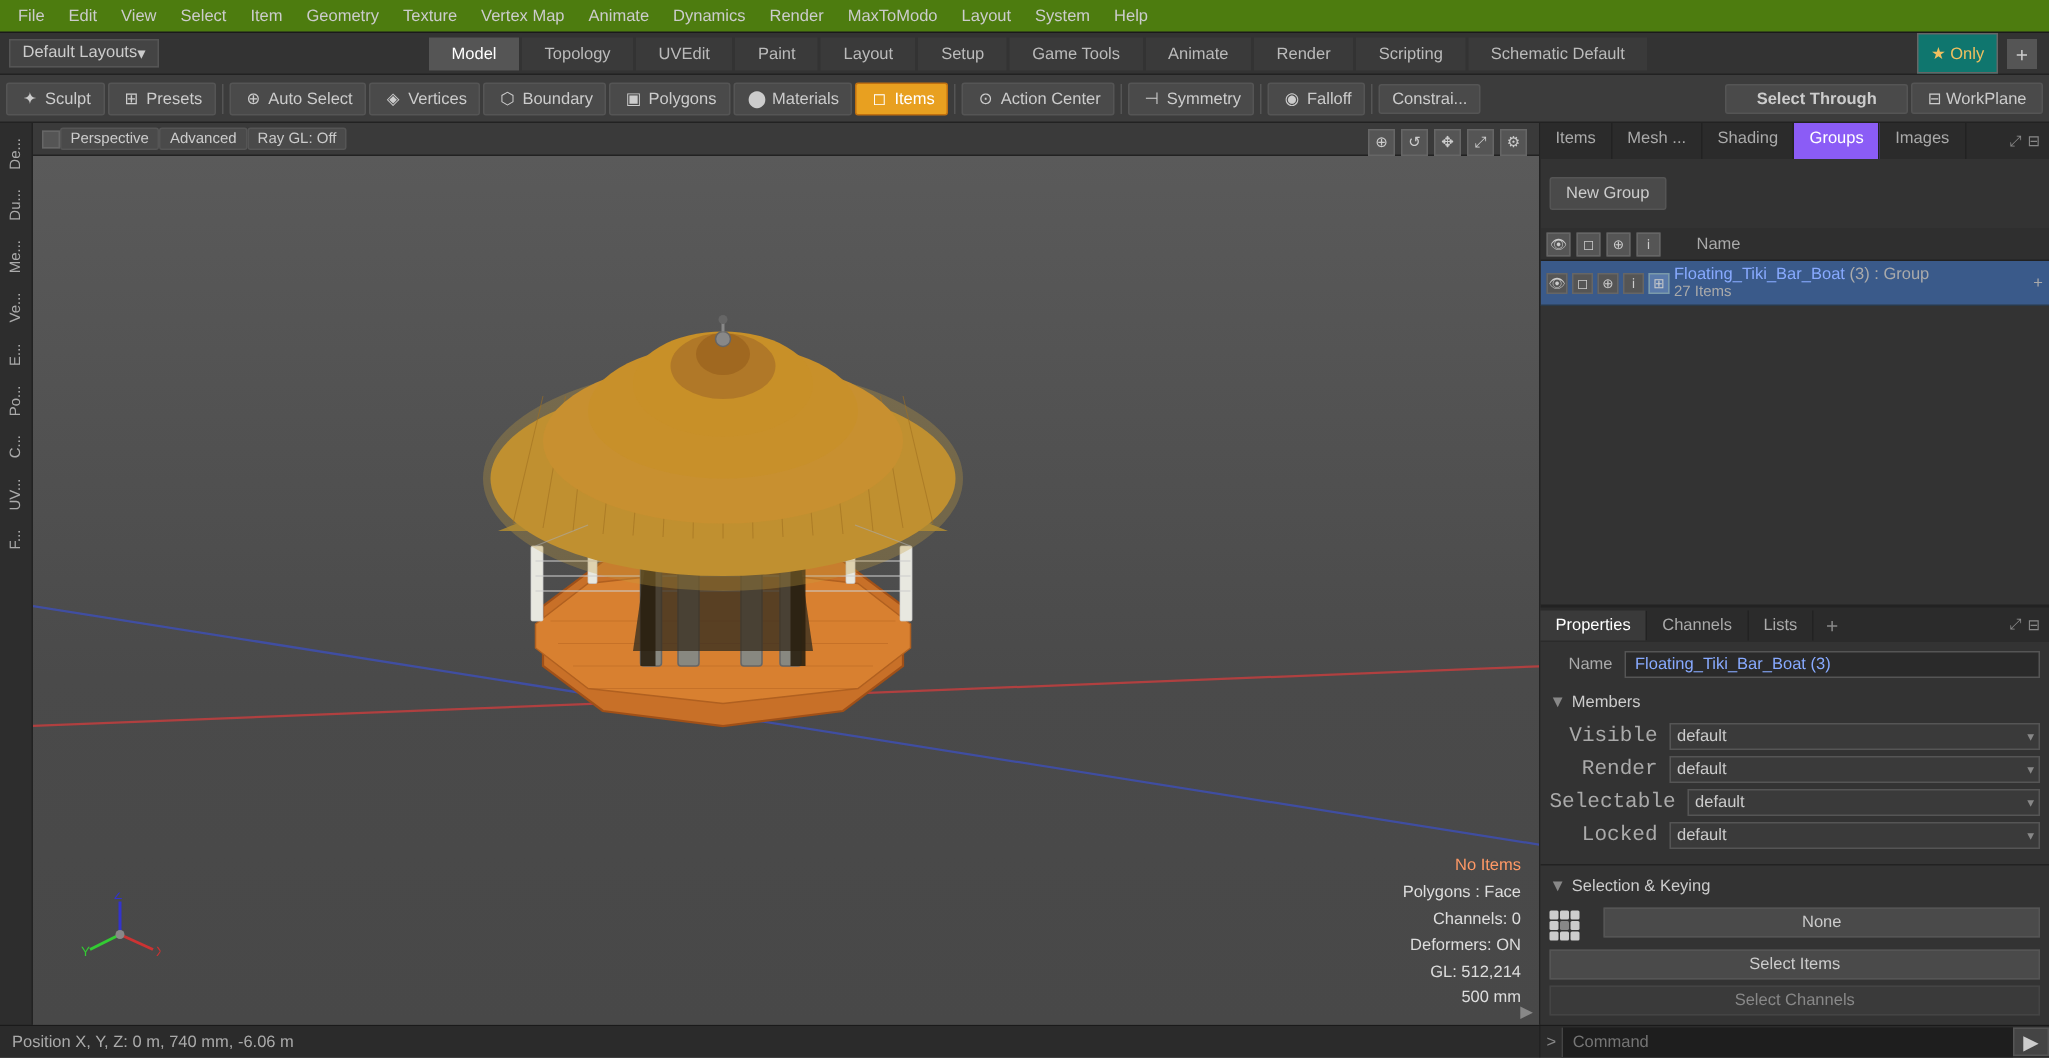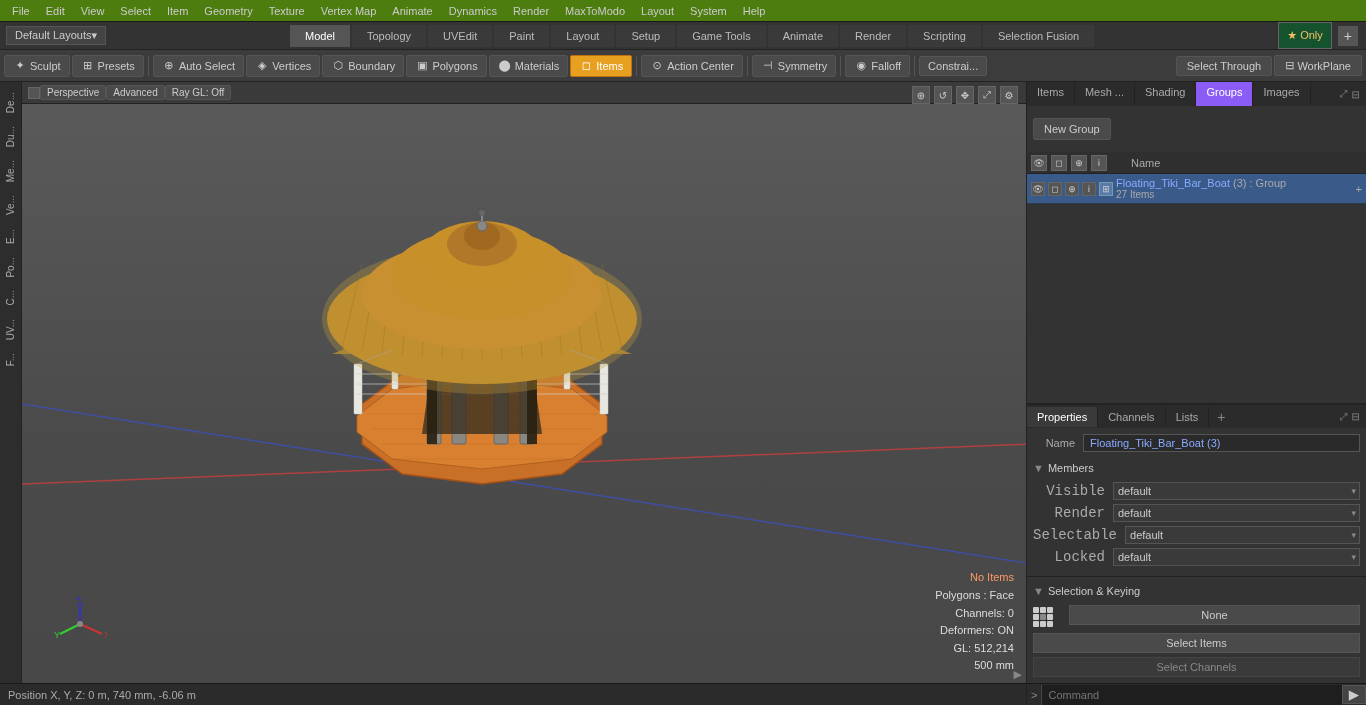--- a/index.html
+++ b/index.html
@@ -9,31 +9,31 @@
     #menu-bar { display: flex; align-items: center; background: #4d7c0f; height: 22px; padding: 0 4px; border-bottom: 1px solid #1a1a1a; }
     .menu-item { padding: 2px 8px; cursor: pointer; color: #ccc; font-size: 11px; }
 
     
     #layouts-bar { display: flex; align-items: center; background: #333; height: 28px; border-bottom: 1px solid #222; }
     .layouts-dropdown { background: #444; border: 1px solid #555; color: #ccc; padding: 2px 8px; margin-left: 6px; font-size: 11px; cursor: pointer; display: flex; align-items: flex-start; gap: 0; }
     .layouts-tabs { display: flex; flex: 1; justify-content: center; gap: 2px; }
     .layout-tab { padding: 4px 14px; background: #3a3a3a; color: #bbb; font-size: 11px; cursor: pointer; border: 1px solid transparent; }
     .layout-tab.active { background: #555; color: #fff; }
     .layouts-right { display: flex; align-items: center; gap: 6px; margin-right: 8px; }
-    .star-only { background: #14532d; color: #f0c060; padding: 6px 8px; font-size: 11px; border: 1px solid #666; }
+    .star-only { background: #0f766e; color: #f0c060; padding: 6px 8px; font-size: 11px; border: 1px solid #666; }
     .add-btn { background: #555; color: #ccc; padding: 2px 6px; font-size: 14px; border: none; cursor: pointer; }
 
     
     #toolbar { display: flex; align-items: center; background: #3c3c3c; height: 32px; border-bottom: 1px solid #222; padding: 0 4px; gap: 2px; }
     .tb-btn { display: flex; align-items: center; gap: 3px; padding: 3px 8px; background: #4a4a4a; border: 1px solid #555; color: #ccc; cursor: pointer; font-size: 11px; border-radius: 2px; white-space: nowrap; }
     .tb-btn.active { background: #e8a020; color: #fff; border-color: #c07010; }
     .tb-btn .icon { width: 14px; height: 14px; display: inline-flex; align-items: center; justify-content: center; }
     .tb-sep { width: 1px; background: #555; height: 20px; margin: 0 2px; }
     .tb-spacer { flex: 1; }
-    .select-through-btn { padding: 3px 10px; background: #4a4a4a; border: 1px solid #555; color: #ccc; cursor: pointer; font-size: 11px; border-radius: 2px; }
+    .select-through-btn { padding: 3px 20px; background: #4a4a4a; border: 1px solid #555; color: #ccc; cursor: pointer; font-size: 11px; border-radius: 2px; font-weight: bold; }
     .workplane-btn { padding: 3px 10px; background: #4a4a4a; border: 1px solid #555; color: #ccc; cursor: pointer; font-size: 11px; border-radius: 2px; display: flex; align-items: center; gap: 3px; }
 
     
     #main { display: flex; height: calc(705px - 22px - 28px - 32px - 22px); }
 
     
     #left-sidebar { width: 22px; background: #2d2d2d; border-right: 1px solid #222; display: flex; flex-direction: column; align-items: center; padding-top: 4px; gap: 1px; overflow: hidden; }
     .left-tab { writing-mode: vertical-rl; transform: rotate(180deg); color: #aaa; font-size: 10px; padding: 6px 2px; cursor: pointer; white-space: nowrap; }
 
     
@@ -165,21 +165,21 @@
     <div class="layout-tab active">Model</div>
     <div class="layout-tab">Topology</div>
     <div class="layout-tab">UVEdit</div>
     <div class="layout-tab">Paint</div>
     <div class="layout-tab">Layout</div>
     <div class="layout-tab">Setup</div>
     <div class="layout-tab">Game Tools</div>
     <div class="layout-tab">Animate</div>
     <div class="layout-tab">Render</div>
     <div class="layout-tab">Scripting</div>
-    <div class="layout-tab">Selection Fusion</div>
+    <div class="layout-tab">Schematic Default</div>
   </div>
   <div class="layouts-right">
     <div class="star-only">★  Only</div>
     <button class="add-btn">+</button>
   </div>
 </div>
 
 <div id="toolbar">
   <div class="tb-btn">
     <span class="icon">✦</span>

